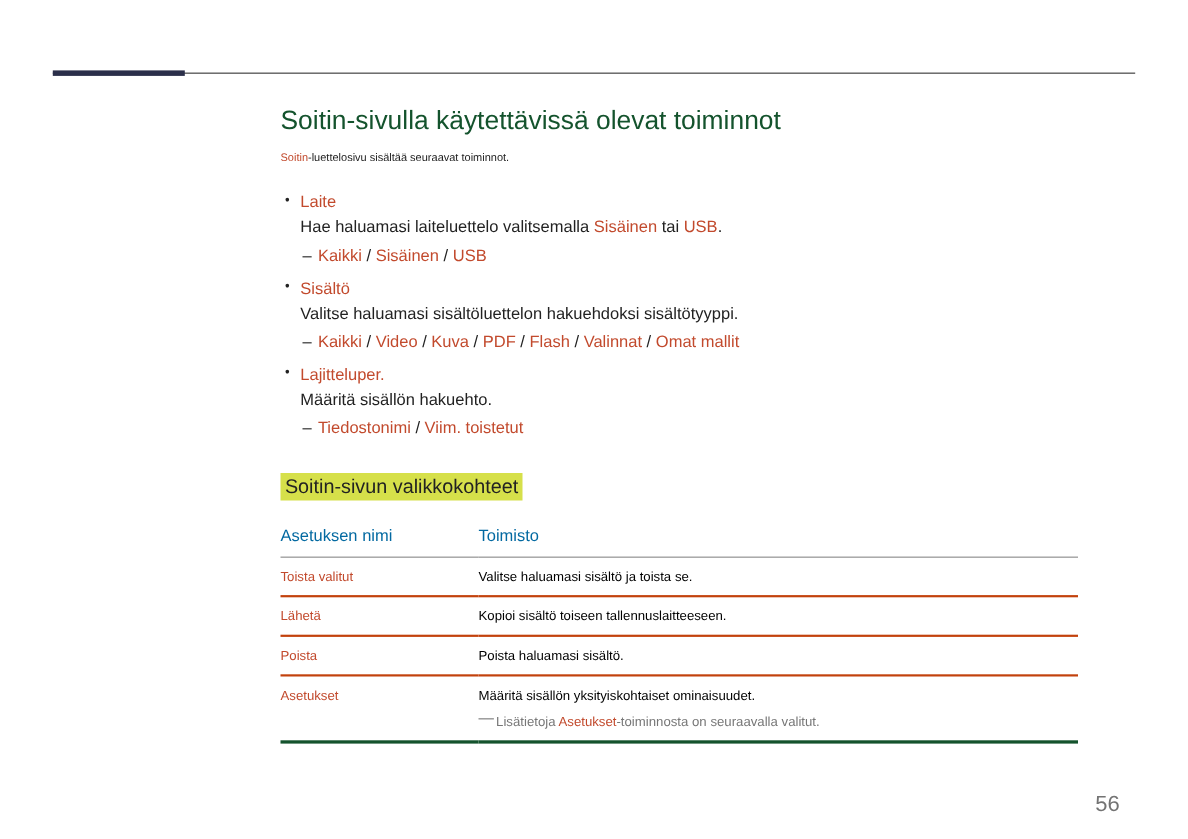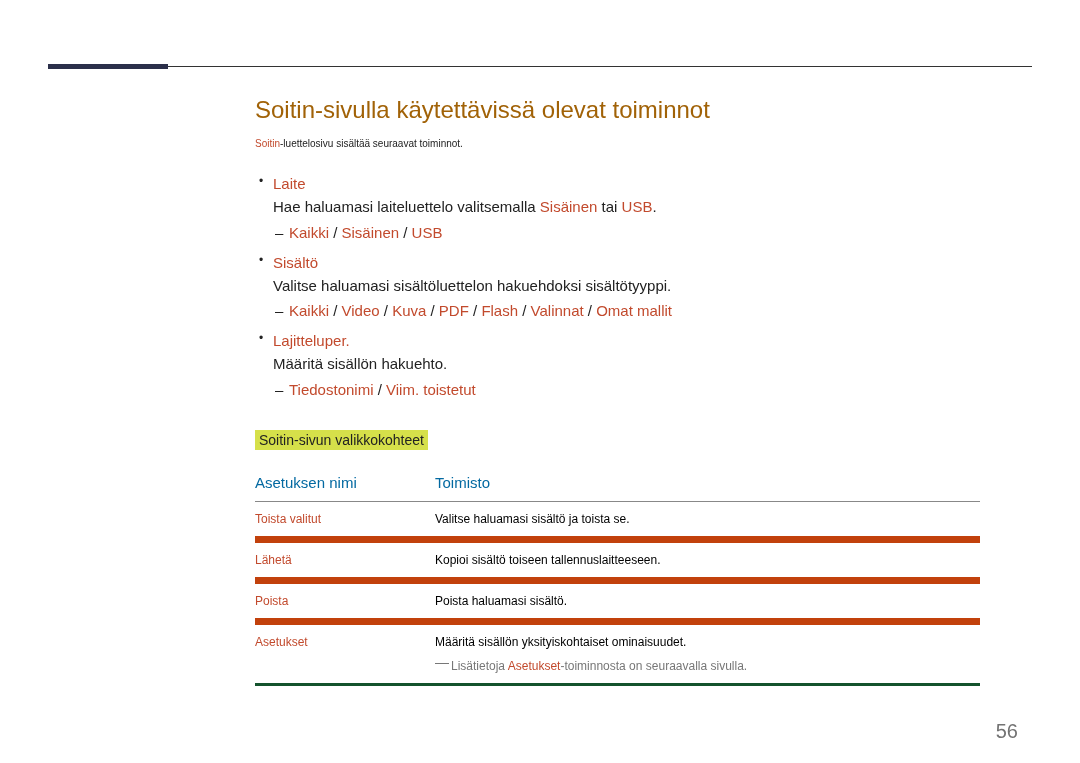--- a/index.html
+++ b/index.html
@@ -27,21 +27,21 @@
   }
   .content {
     position: absolute;
     top: 96px;
     left: 255px;
     right: 100px;
   }
   h1 {
     font-size: 24px;
     font-weight: 400;
-    color: #a16207;
+    color: #14532d;
     margin-bottom: 14px;
   }
   .intro { font-size: 10px; color: #222; margin-bottom: 23px; }
   .hl { color: #c24a2d; }
   ul.outer { list-style: none; padding-left: 18px; font-size: 15px; color: #222; }
   ul.outer > li { position: relative; margin-bottom: 6px; line-height: 1.55; }
   ul.outer > li::before {
     content: "•";
     position: absolute;
     left: -14px;
@@ -54,21 +54,21 @@
   ul.inner > li::before {
     content: "–";
     position: absolute;
     left: -14px;
     top: 0;
     color: #222;
   }
   .sep { color: #222; }
   h2.highlighted {
     display: inline-block;
-    font-size: 14px;
+    font-size: 18px;
     font-weight: 400;
     color: #222;
     background: #d6e04a;
     padding: 2px 4px;
     margin-top: 22px;
     margin-bottom: 16px;
   }
   table.settings {
     width: 100%;
     border-collapse: collapse;
@@ -78,21 +78,21 @@
     text-align: left;
     font-size: 15px;
     font-weight: 400;
     color: #0369a1;
     padding: 8px 4px 10px 0;
     border-bottom: 1px solid #888;
   }
   table.settings th.col-name { width: 180px; }
   table.settings td {
     padding: 8px 4px 8px 0;
-    border-bottom: 7px solid #c2410c;
+    border-bottom: 2px solid #c2410c;
     vertical-align: top;
     line-height: 1.5;
   }
   table.settings tr:last-child td { border-bottom: 3px solid #14532d; }
   .note {
     color: #777;
     font-size: 12px;
     margin-top: 6px;
   }
   .note .dash {
@@ -182,21 +182,21 @@
         </tr>
         <tr>
           <td class="hl">Poista</td>
           <td>Poista haluamasi sisältö.</td>
         </tr>
         <tr>
           <td class="hl">Asetukset</td>
           <td>
             <span>Määritä sisällön yksityiskohtaiset ominaisuudet.</span>
             <div class="note">
-              <span class="dash"></span><span>Lisätietoja </span><span class="hl">Asetukset</span><span>-toiminnosta on seuraavalla sivulla.</span>
+              <span class="dash"></span><span>Lisätietoja </span><span class="hl">Asetukset</span><span>-toiminnosta on seuraavalla valitut.</span>
             </div>
           </td>
         </tr>
       </tbody>
     </table>
 
   </div>
 
   <div class="page-num">56</div>
 </div>

